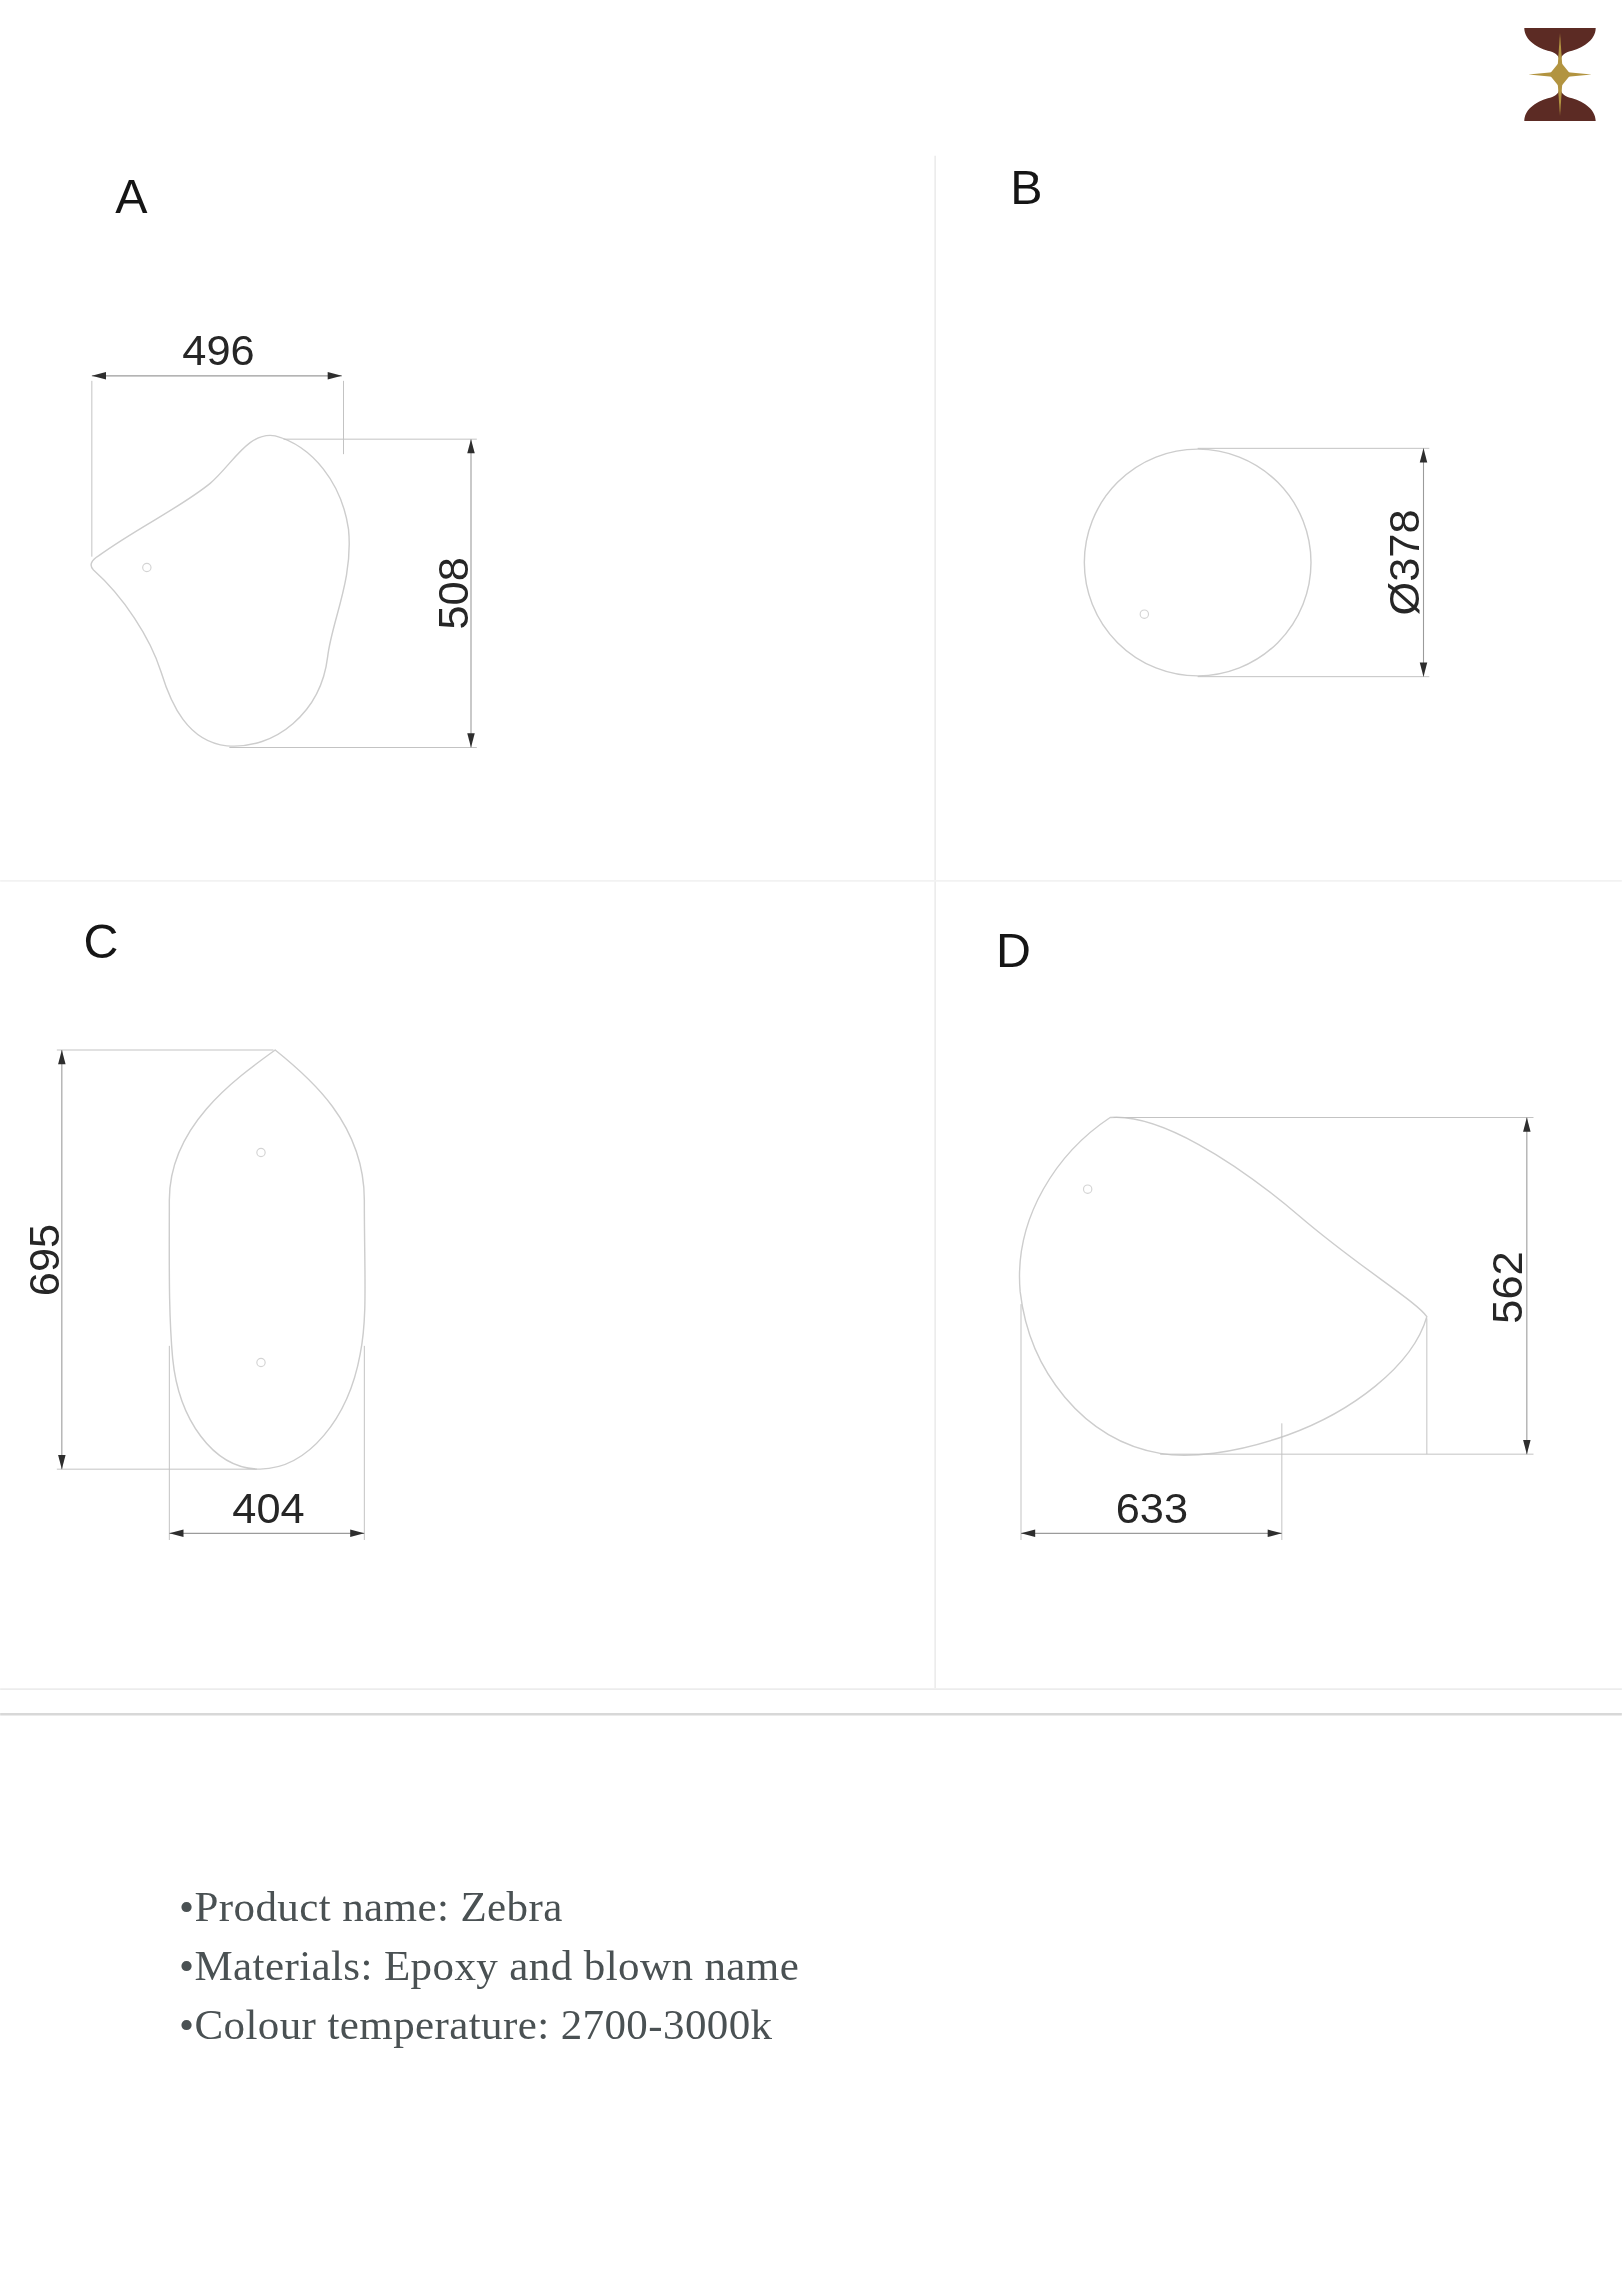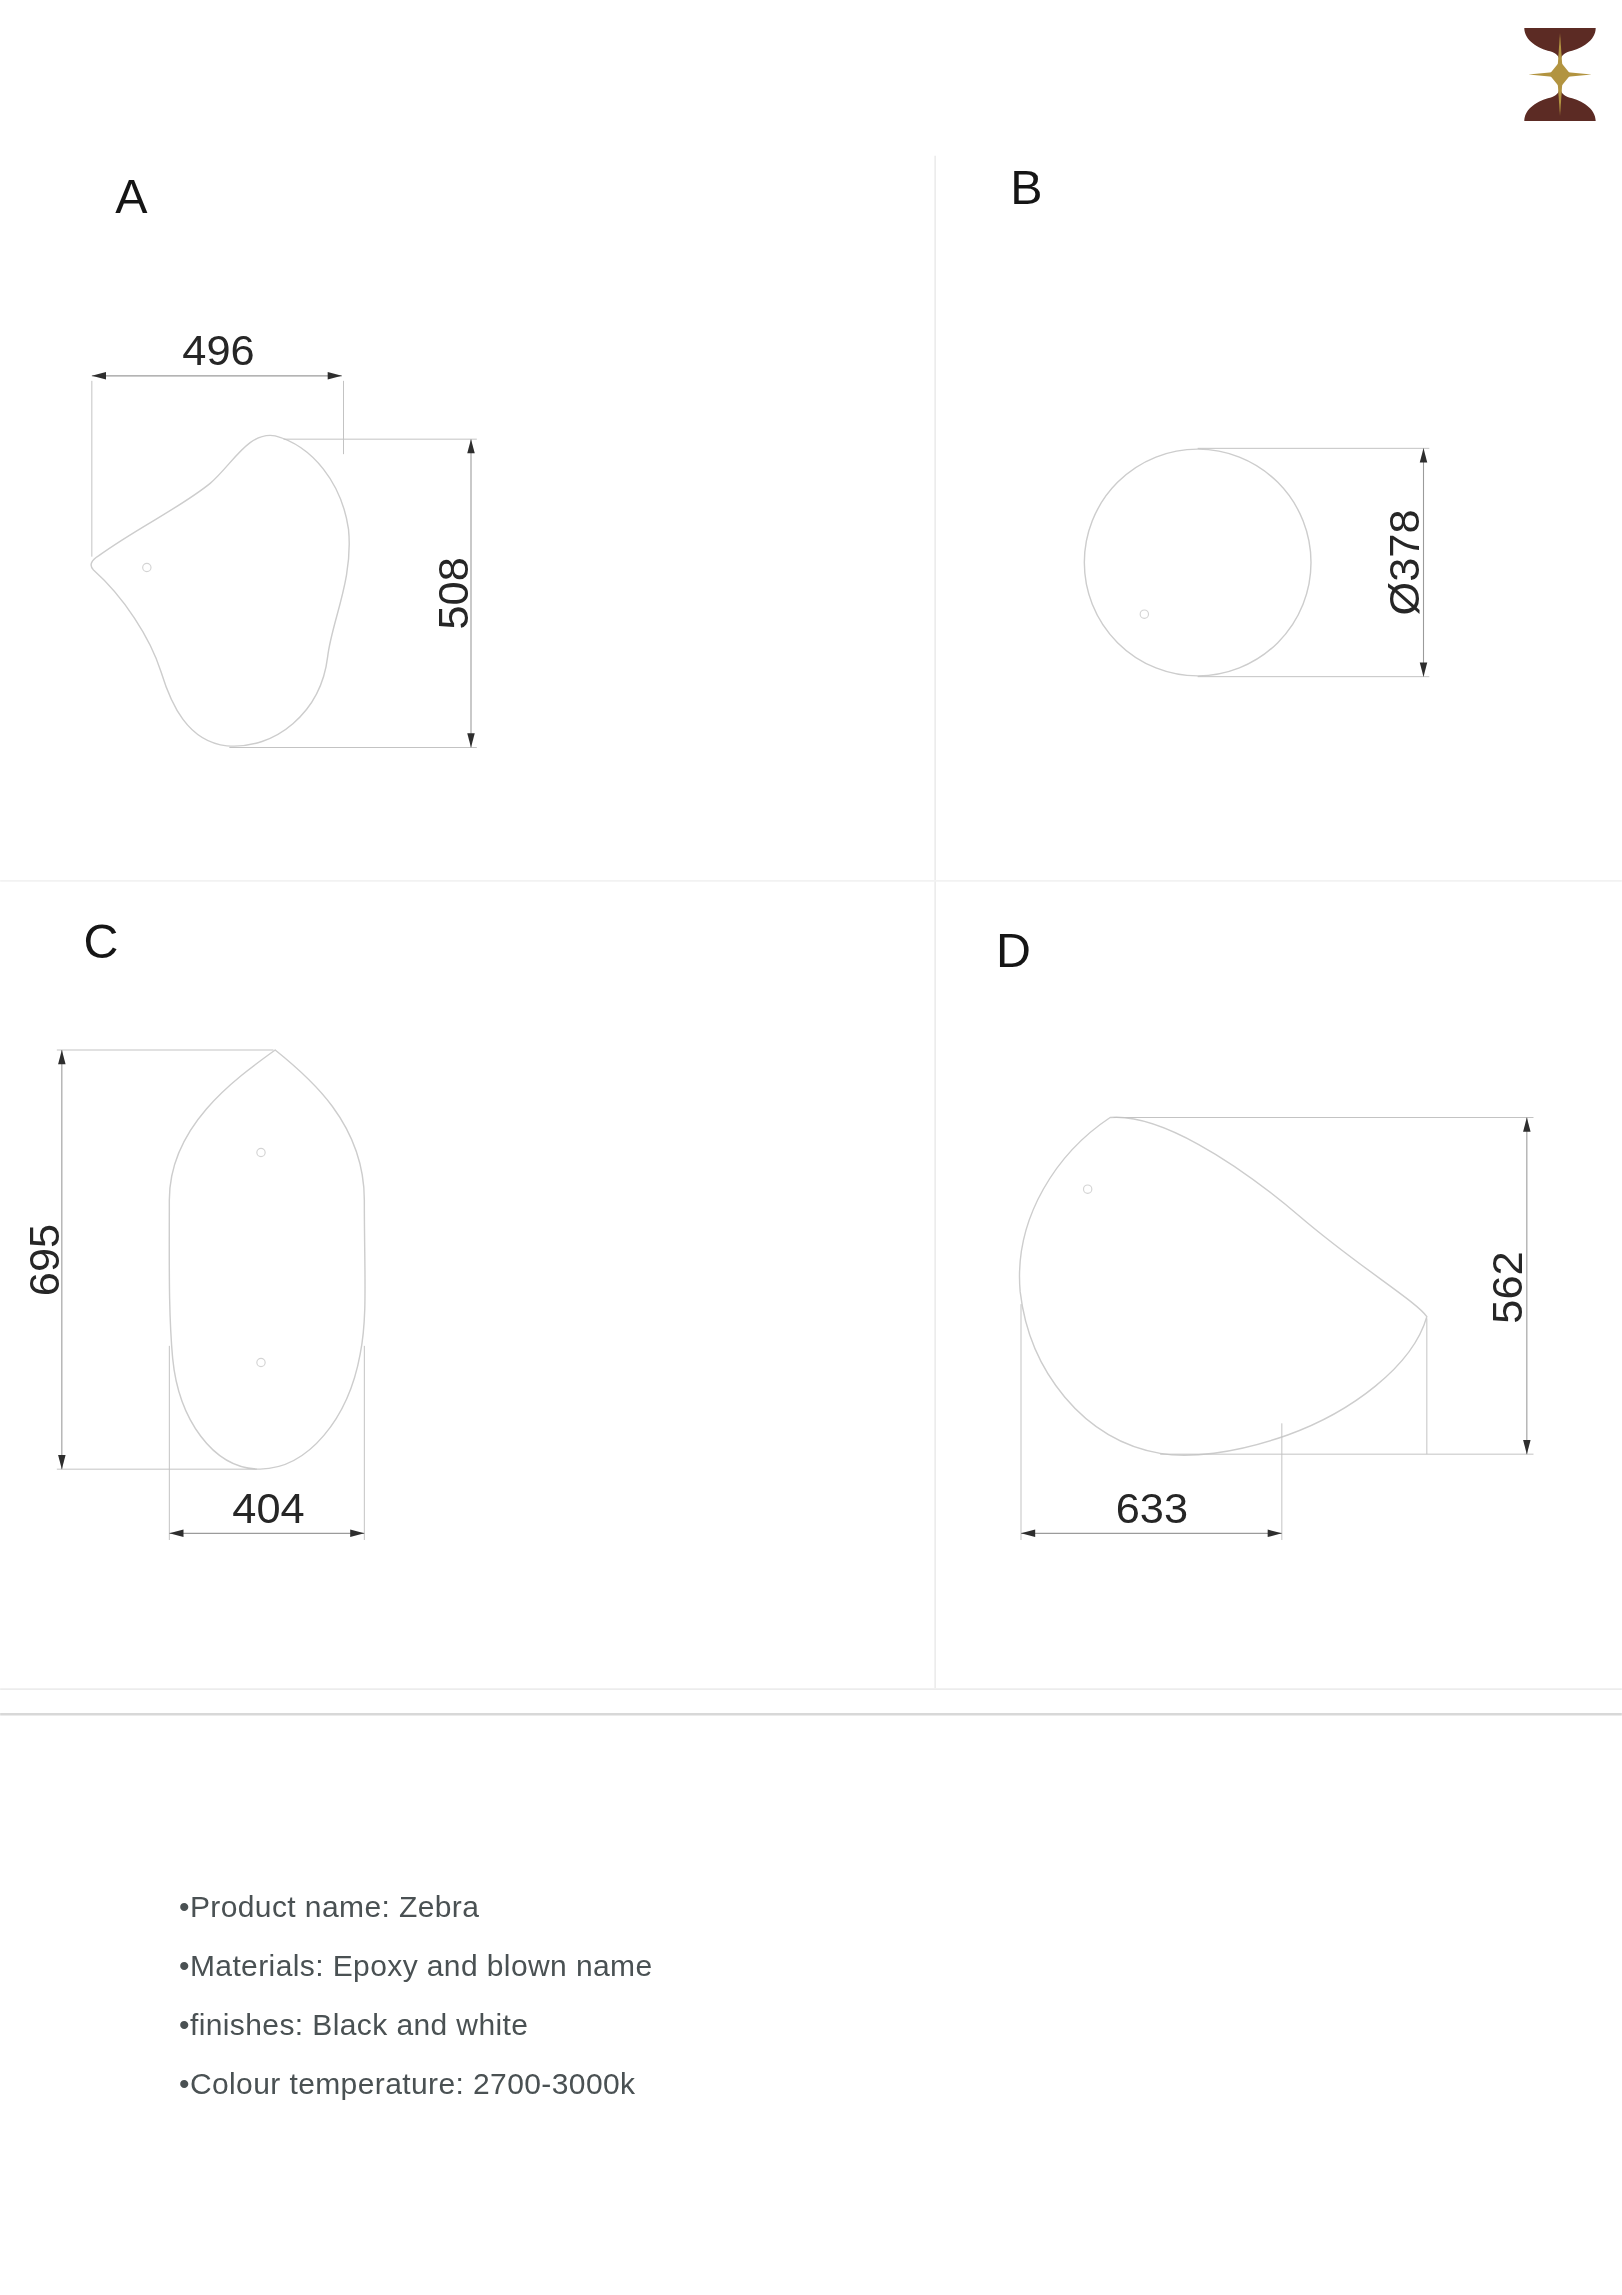--- a/index.html
+++ b/index.html
@@ -19,21 +19,21 @@
   text.dimtext{
     font-family:"Liberation Sans", sans-serif;font-size:52px;fill:#262626;
     text-anchor:middle;
   }
   text.plabel{
     font-family:"Liberation Sans", sans-serif;font-size:58px;fill:#151515;
     text-anchor:start;
   }
   .info{
     position:absolute;left:179px;top:1877px;
-    font-family:Liberation Sans, sans-serif;font-size:30px;line-height:59px;
+    font-family:Liberation Serif, serif;font-size:43px;line-height:59px;
     font-weight:300;color:#4a5153;letter-spacing:0.4px;white-space:nowrap;
   }
   .logo{position:absolute;left:1520px;top:28px;width:80px;height:93px;}
 </style>
 </head>
 <body>
 
 <svg width="1622" height="2295" viewBox="0 0 1946 2754">
 
   <g>
@@ -163,16 +163,15 @@
     <path d="M5,112 H91 C91,97 74,87 60,84 C52,81.5 49,78 48,71 C47,78 44,81.5 36,84 C22,87 5,97 5,112 Z" fill="#5c2b24"></path>
     <polygon points="48,6 51.5,56 48,106 44.5,56" fill="#b29440"></polygon>
     <polygon points="10,56 48,52.5 86,56 48,59.5" fill="#b29440"></polygon>
     <polygon points="48,40 61,56 48,72 35,56" fill="#b29440"></polygon>
   </svg>
 </div>
 
 <div class="info">
   <div>•Product name: Zebra</div>
   <div>•Materials: Epoxy and blown name</div>
-  <div>•finishes: Black and white</div>
   <div>•Colour temperature: 2700-3000k</div>
 </div>
 
 
 </body></html>

